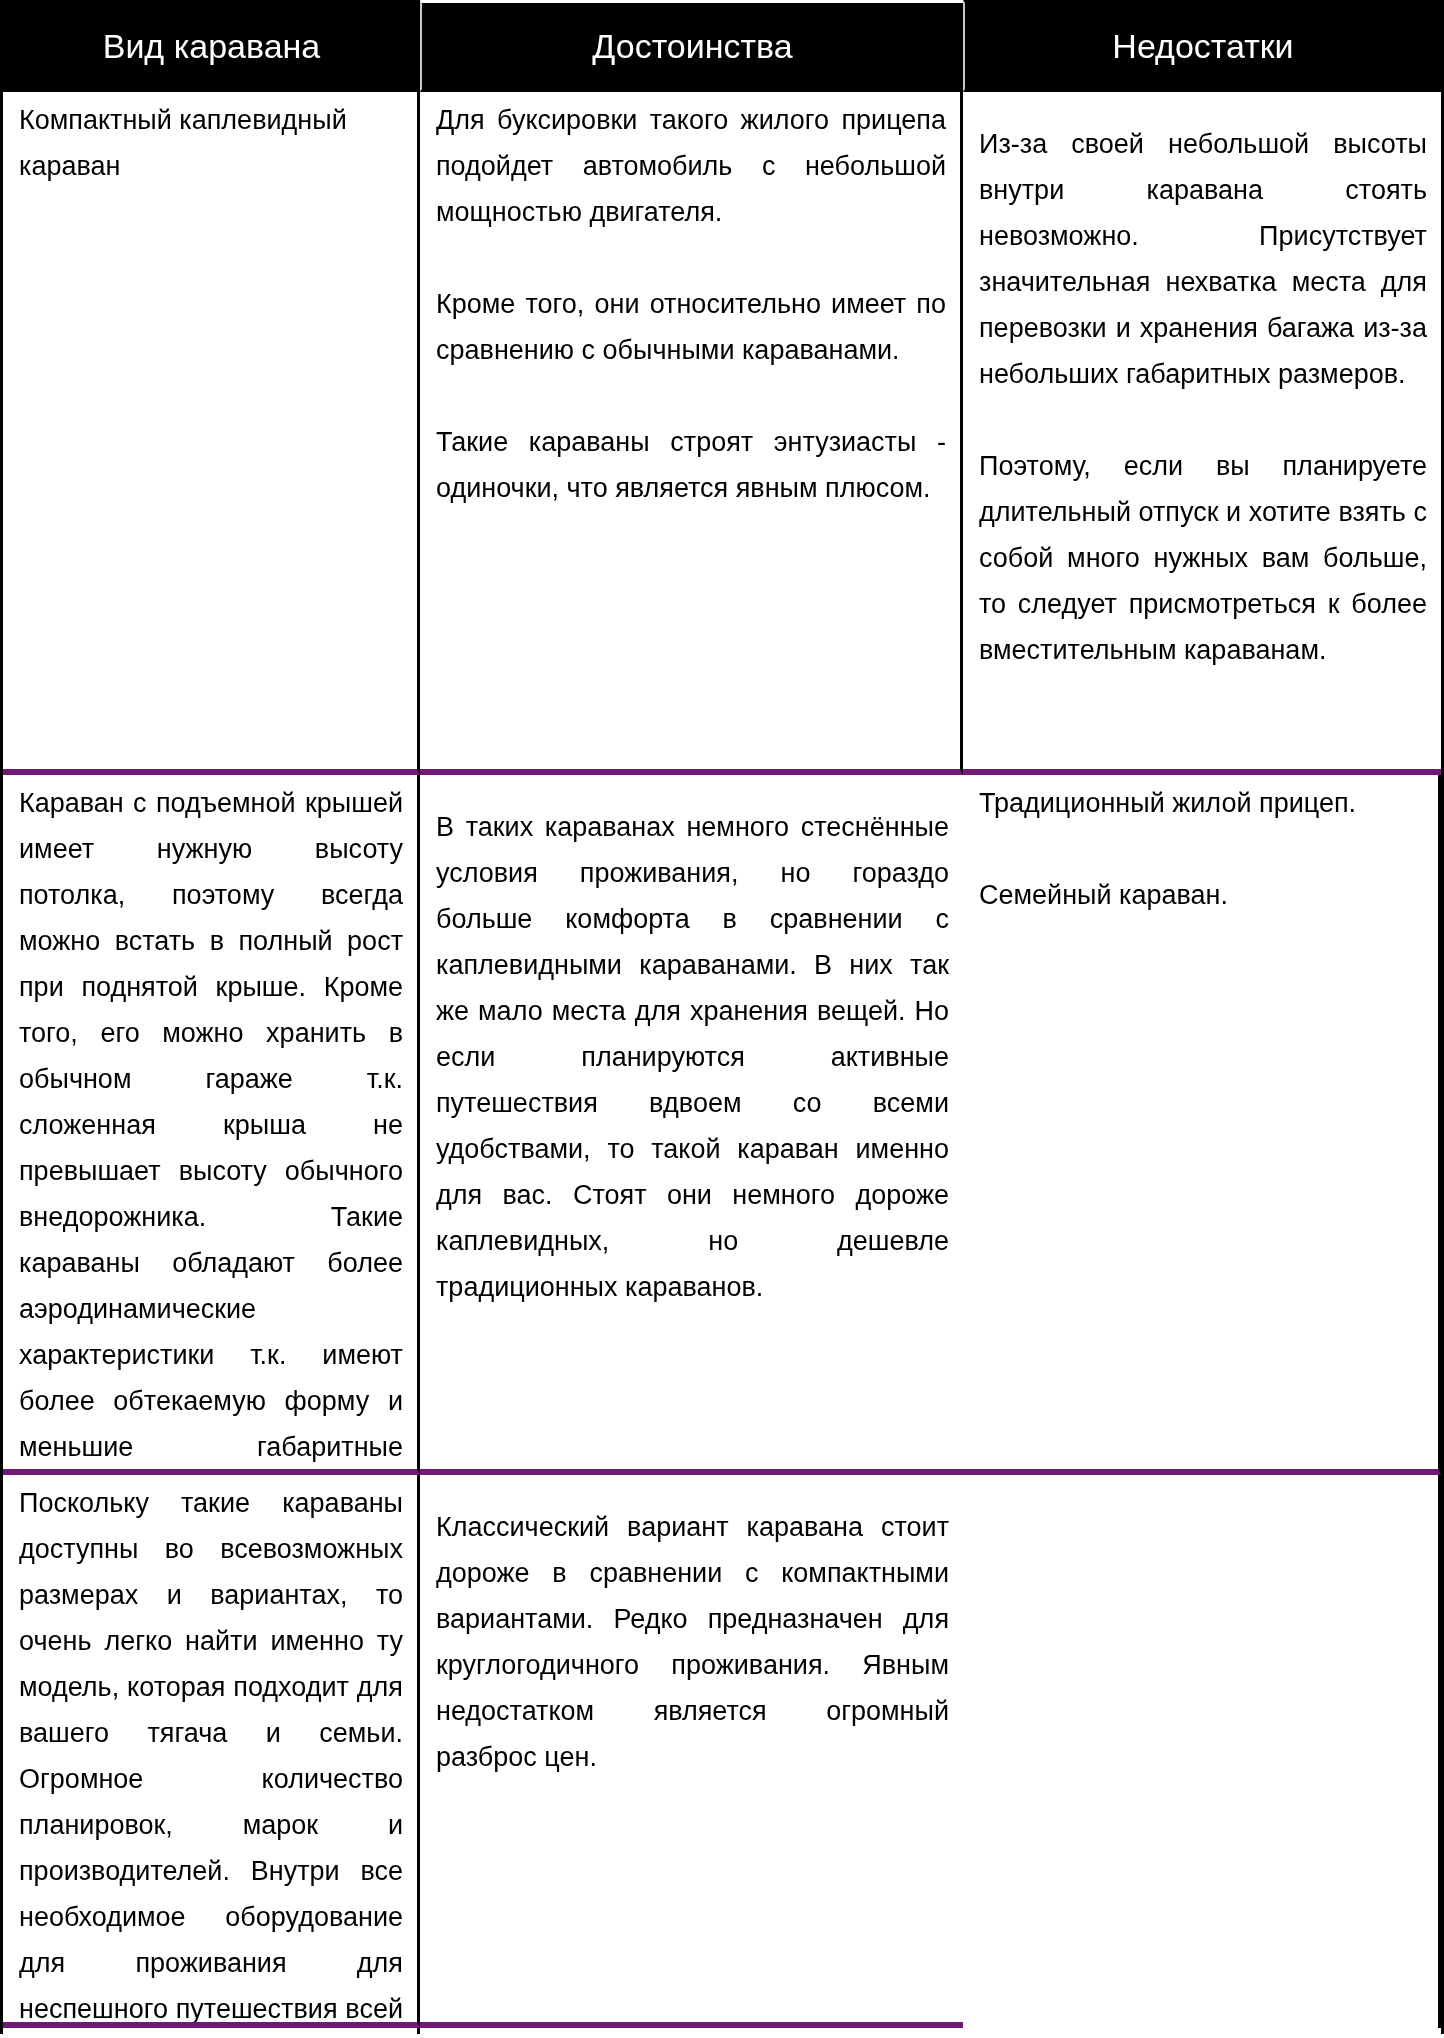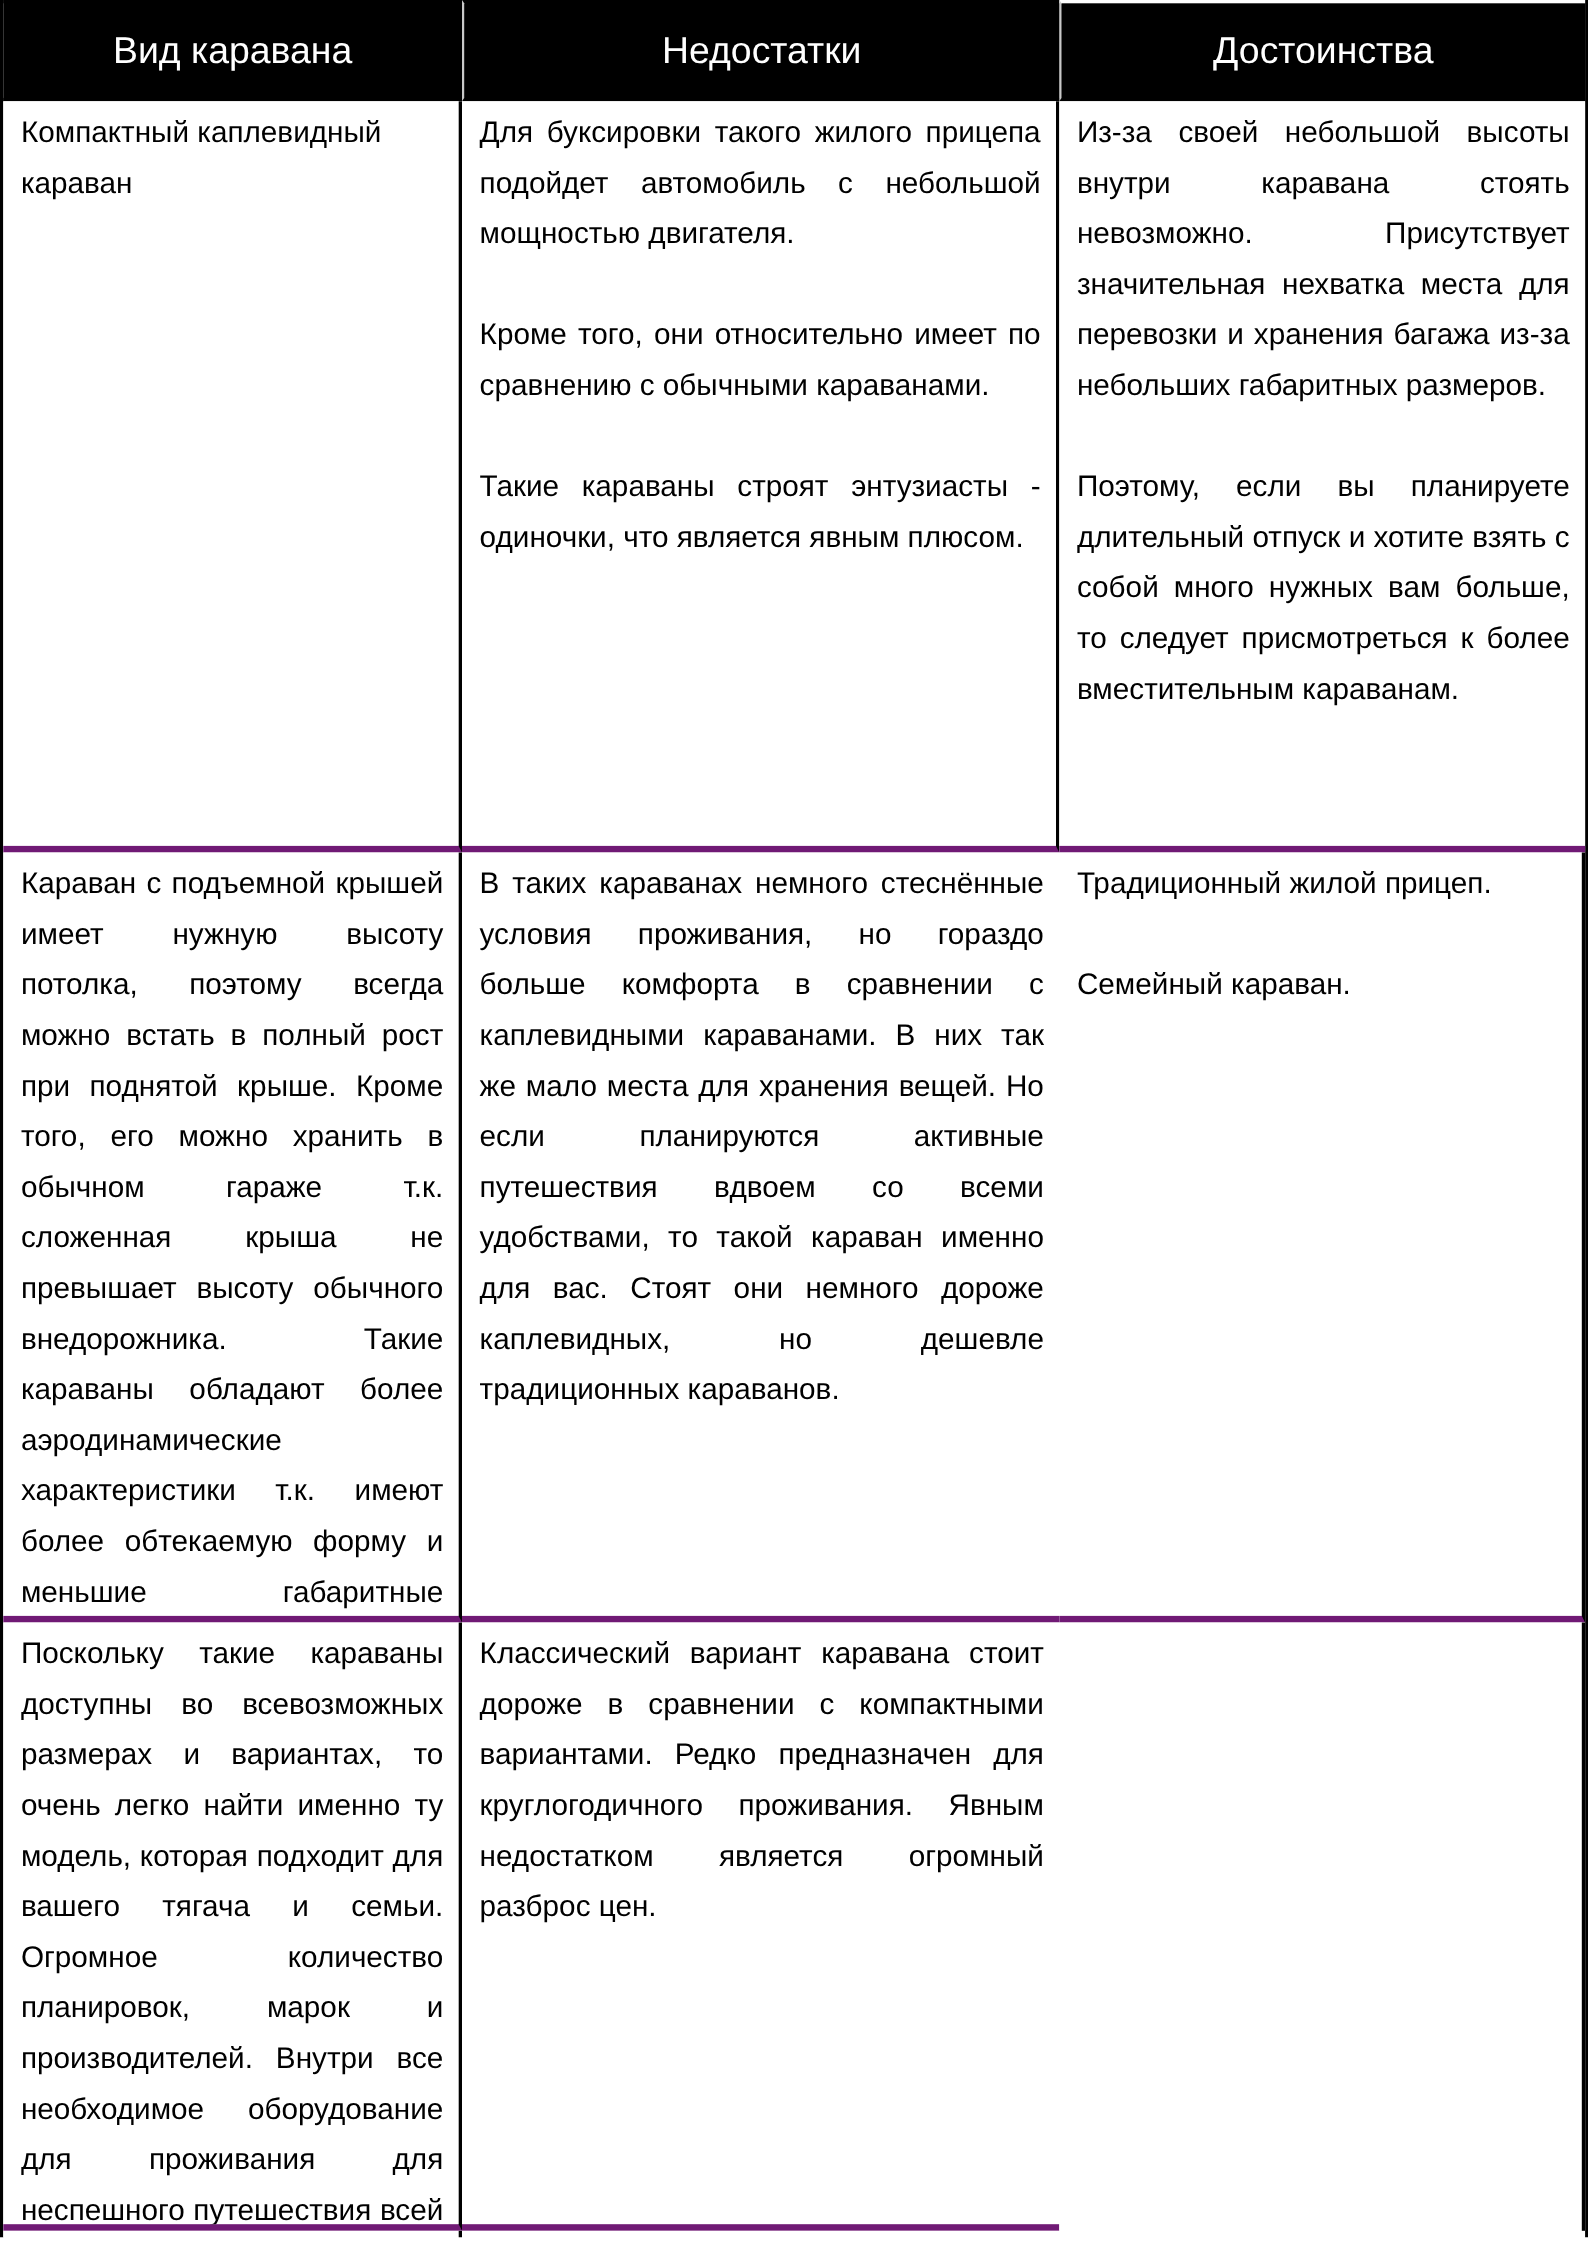--- a/index.html
+++ b/index.html
@@ -40,45 +40,45 @@
       border-right: 3px solid #000;
       border-bottom: 6px solid #701a75;
       padding: 5px 14px 0 16px;
       font-size: 27px;
       line-height: 46px;
       color: #000000;
       text-align: justify;
       overflow: hidden;
       hyphens: none;
     }
-    .cell.c3 { border-right: none; }
+    .cell.c3 { border-right: none; margin-top: 24px; }
     .cell.left { text-align: left; }
     .cell p { margin: 0 0 46px 0; }
     .cell p:last-child { margin-bottom: 0; }
     .filler {
       box-sizing: border-box;
       background: #ffffff;
       border-right: 3px solid #000;
     }
     .filler.c3 { border-right: none; }
   </style>
 </head>
 <body>
 
 <div class="page">
   <div class="tbl">
 
     <div class="hcell h1">
       <span>Вид каравана</span>
     </div>
+    <div class="hcell h2">
+      <span>Достоинства</span>
+    </div>
     <div class="hcell h3">
       <span>Недостатки</span>
-    </div>
-    <div class="hcell h2">
-      <span>Достоинства</span>
     </div>
 
     <div class="cell c1 left">
       <p>Компактный каплевидный караван</p>
     </div>
     <div class="cell c2">
       <p>Для буксировки такого жилого прицепа подойдет автомобиль с небольшой мощностью двигателя.</p>
       <p>Кроме того, они относительно имеет по сравнению с обычными караванами.</p>
       <p>Такие караваны строят энтузиасты - одиночки, что является явным плюсом.</p>
     </div>

